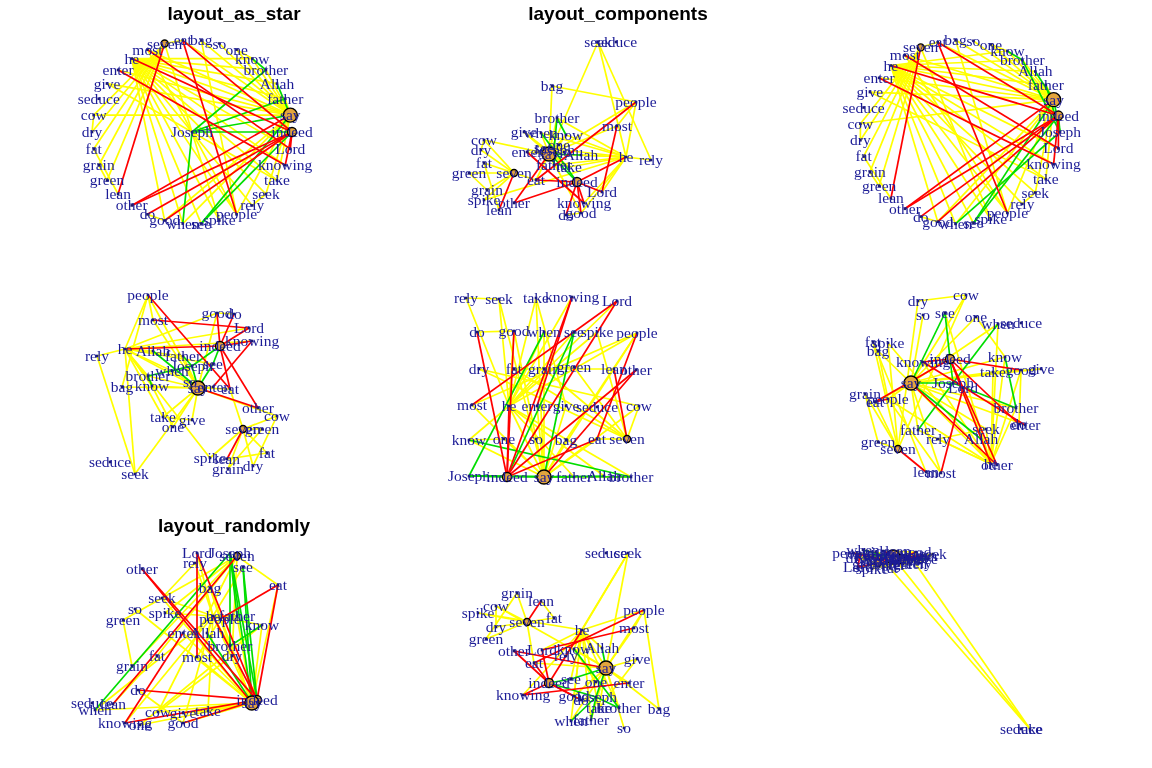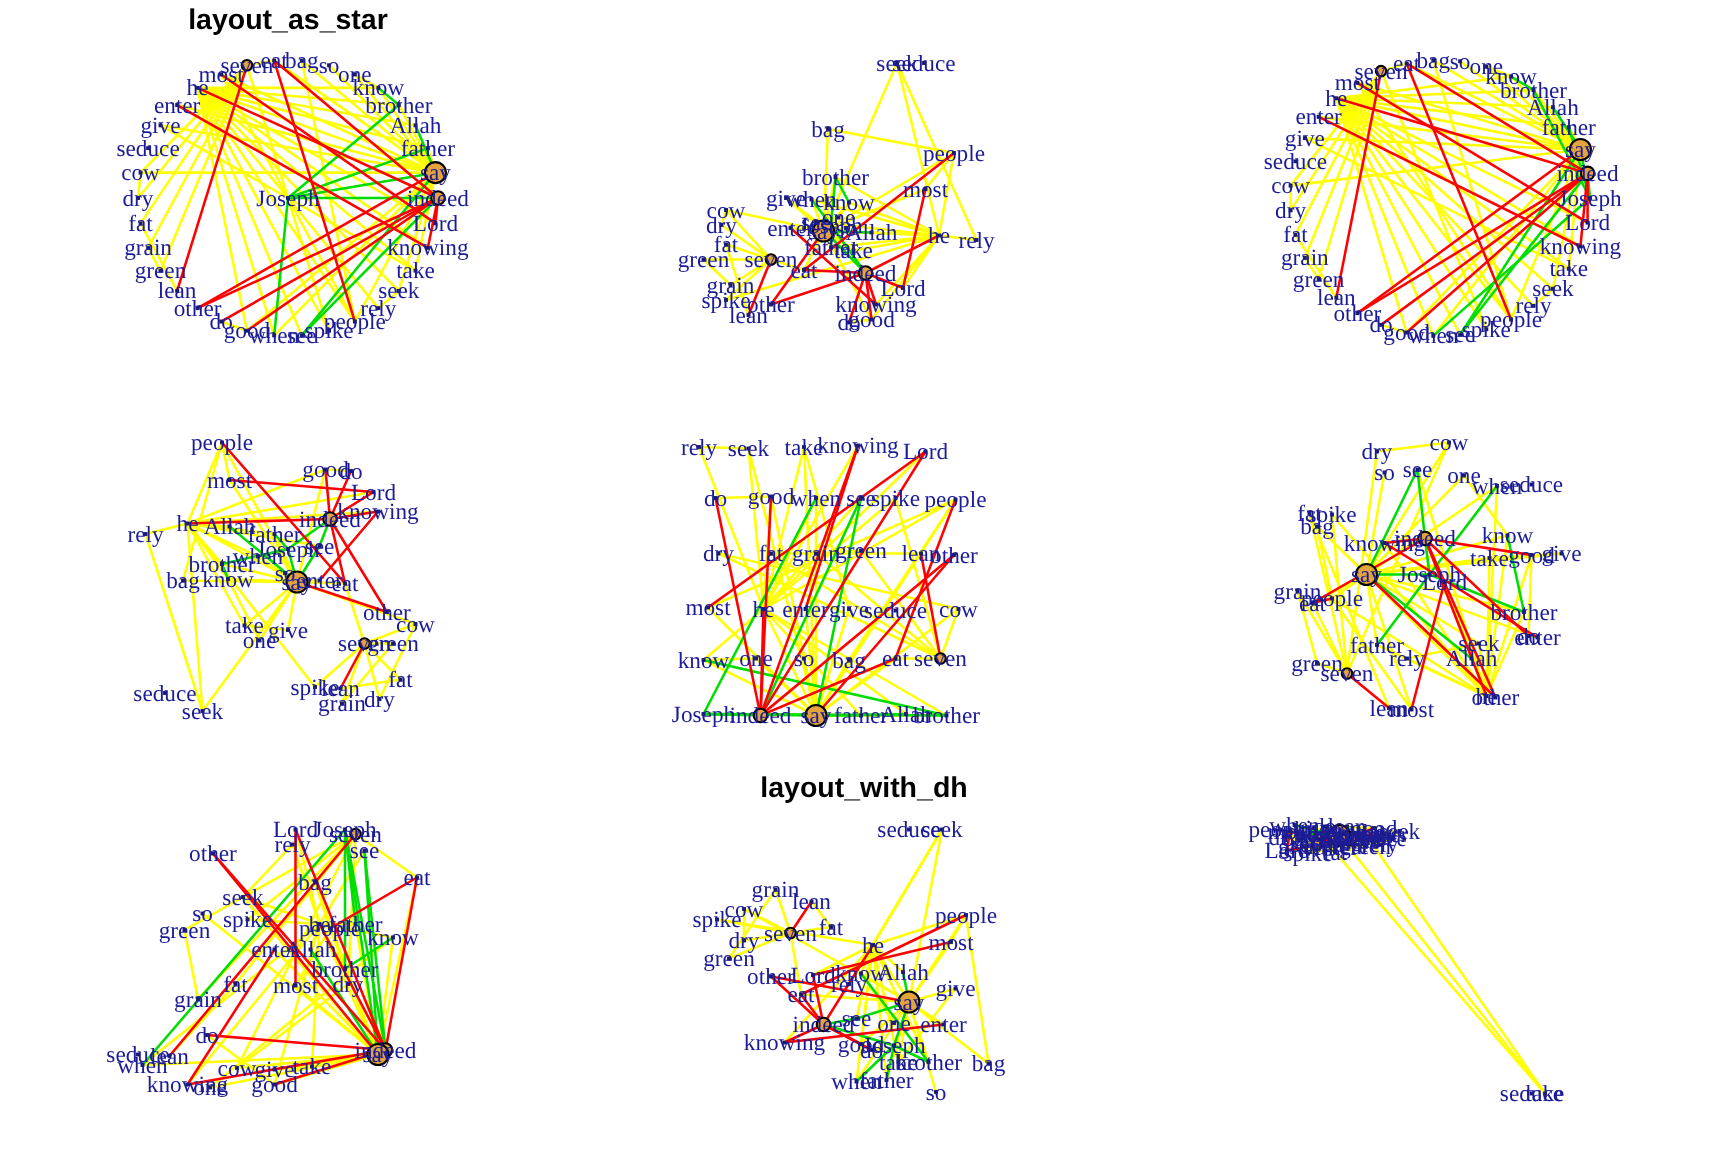--- a/index.html
+++ b/index.html
@@ -1,21 +1,21 @@
 <!DOCTYPE html>
 <html><head>
 <meta charset="utf-8">
 <style>
   html,body{margin:0;padding:0;background:#ffffff;}
   #canvas{width:1152px;height:768px;position:relative;background:#ffffff;overflow:hidden;}
   .grid{display:grid;grid-template-columns:repeat(3,384px);grid-template-rows:repeat(3,256px);}
   .panel{position:relative;width:384px;height:256px;}
   .panel-title{position:absolute;top:3px;left:0;width:100%;text-align:center;
     font-family:"Liberation Sans",sans-serif;font-weight:bold;font-size:19px;color:#000000;
-    z-index:5;pointer-events:none;}
+    z-index:5;pointer-events:none;padding-left:42px;}
   svg.graph{position:absolute;top:0;left:0;}
   text.nlabel{font-family:"Liberation Serif","DejaVu Serif",serif;font-size:15.5px;}
 </style>
 </head>
 <body>
 
 <div id="canvas">
   <div class="grid" id="panels">
     <div class="panel">
       <div class="panel-title">layout_as_star</div>
@@ -154,20 +154,21 @@
           <text x="219.36629900720828" y="225.48795917189935" text-anchor="middle" class="nlabel" fill="#1C1C96">spike</text>
           <text x="236.57383557765377" y="219.35502280466574" text-anchor="middle" class="nlabel" fill="#1C1C96">people</text>
           <text x="252.2634636379256" y="210.41758490978205" text-anchor="middle" class="nlabel" fill="#1C1C96">rely</text>
           <text x="265.90089172206586" y="198.9799992154833" text-anchor="middle" class="nlabel" fill="#1C1C96">seek</text>
           <text x="277.0217135729614" y="185.43175898471677" text-anchor="middle" class="nlabel" fill="#1C1C96">take</text>
           <text x="285.24722294043556" y="170.23423328921808" text-anchor="middle" class="nlabel" fill="#1C1C96">knowing</text>
           <text x="290.2973099683902" y="153.90495563912444" text-anchor="middle" class="nlabel" fill="#1C1C96">Lord</text>
         </svg>
       </div>
     <div class="panel">
+      <div class="panel-title">layout_components</div>
     <svg width="384" height="256" class="graph">
           <line x1="242" y1="157" x2="165" y2="154" stroke="#FFFF00" stroke-width="1.7"></line>
           <line x1="242" y1="157" x2="182" y2="135" stroke="#FFFF00" stroke-width="1.7"></line>
           <line x1="242" y1="157" x2="173" y2="118" stroke="#FFFF00" stroke-width="1.7"></line>
           <line x1="242" y1="157" x2="197" y2="155" stroke="#FFFF00" stroke-width="1.7"></line>
           <line x1="242" y1="157" x2="170" y2="165" stroke="#FFFF00" stroke-width="1.7"></line>
           <line x1="242" y1="157" x2="218" y2="192" stroke="#FFFF00" stroke-width="1.7"></line>
           <line x1="242" y1="157" x2="200" y2="203" stroke="#FFFF00" stroke-width="1.7"></line>
           <line x1="242" y1="157" x2="185" y2="167" stroke="#FFFF00" stroke-width="1.7"></line>
           <line x1="242" y1="157" x2="214" y2="42" stroke="#FFFF00" stroke-width="1.7"></line>
@@ -864,20 +865,21 @@
           <text x="120" y="92" text-anchor="middle" class="nlabel" fill="#1C1C96">spike</text>
           <text x="120" y="148" text-anchor="middle" class="nlabel" fill="#1C1C96">people</text>
           <text x="170" y="188" text-anchor="middle" class="nlabel" fill="#1C1C96">rely</text>
           <text x="218" y="178" text-anchor="middle" class="nlabel" fill="#1C1C96">seek</text>
           <text x="225" y="121" text-anchor="middle" class="nlabel" fill="#1C1C96">take</text>
           <text x="155" y="111" text-anchor="middle" class="nlabel" fill="#1C1C96">knowing</text>
           <text x="195" y="137" text-anchor="middle" class="nlabel" fill="#1C1C96">Lord</text>
         </svg>
       </div>
     <div class="panel">
+      <div class="panel-title">layout_randomly</div>
     <svg width="384" height="256" class="graph">
           <line x1="213" y1="104" x2="252" y2="191" stroke="#FFFF00" stroke-width="1.7"></line>
           <line x1="213" y1="104" x2="262" y2="113" stroke="#FFFF00" stroke-width="1.7"></line>
           <line x1="213" y1="104" x2="230" y2="134" stroke="#FFFF00" stroke-width="1.7"></line>
           <line x1="213" y1="104" x2="207" y2="121" stroke="#FFFF00" stroke-width="1.7"></line>
           <line x1="213" y1="104" x2="237" y2="104" stroke="#FFFF00" stroke-width="1.7"></line>
           <line x1="213" y1="104" x2="197" y2="41" stroke="#FFFF00" stroke-width="1.7"></line>
           <line x1="213" y1="104" x2="125" y2="211" stroke="#FFFF00" stroke-width="1.7"></line>
           <line x1="213" y1="104" x2="208" y2="199" stroke="#FFFF00" stroke-width="1.7"></line>
           <line x1="213" y1="104" x2="162" y2="86" stroke="#FFFF00" stroke-width="1.7"></line>
@@ -1006,21 +1008,20 @@
           <text x="165" y="106" text-anchor="middle" class="nlabel" fill="#1C1C96">spike</text>
           <text x="220" y="112" text-anchor="middle" class="nlabel" fill="#1C1C96">people</text>
           <text x="195" y="56" text-anchor="middle" class="nlabel" fill="#1C1C96">rely</text>
           <text x="162" y="91" text-anchor="middle" class="nlabel" fill="#1C1C96">seek</text>
           <text x="208" y="204" text-anchor="middle" class="nlabel" fill="#1C1C96">take</text>
           <text x="125" y="216" text-anchor="middle" class="nlabel" fill="#1C1C96">knowing</text>
           <text x="197" y="46" text-anchor="middle" class="nlabel" fill="#1C1C96">Lord</text>
         </svg>
       </div>
     <div class="panel">
-      <div class="panel-title">layout_with_dh</div>
     <svg width="384" height="256" class="graph">
           <line x1="198" y1="118" x2="222" y2="156" stroke="#FFFF00" stroke-width="1.7"></line>
           <line x1="198" y1="118" x2="190" y2="137" stroke="#FFFF00" stroke-width="1.7"></line>
           <line x1="198" y1="118" x2="235" y2="196" stroke="#FFFF00" stroke-width="1.7"></line>
           <line x1="198" y1="118" x2="218" y2="136" stroke="#FFFF00" stroke-width="1.7"></line>
           <line x1="198" y1="118" x2="207" y2="208" stroke="#FFFF00" stroke-width="1.7"></line>
           <line x1="198" y1="118" x2="158" y2="138" stroke="#FFFF00" stroke-width="1.7"></line>
           <line x1="198" y1="118" x2="139" y2="183" stroke="#FFFF00" stroke-width="1.7"></line>
           <line x1="198" y1="118" x2="215" y2="196" stroke="#FFFF00" stroke-width="1.7"></line>
           <line x1="198" y1="118" x2="244" y2="41" stroke="#FFFF00" stroke-width="1.7"></line>

